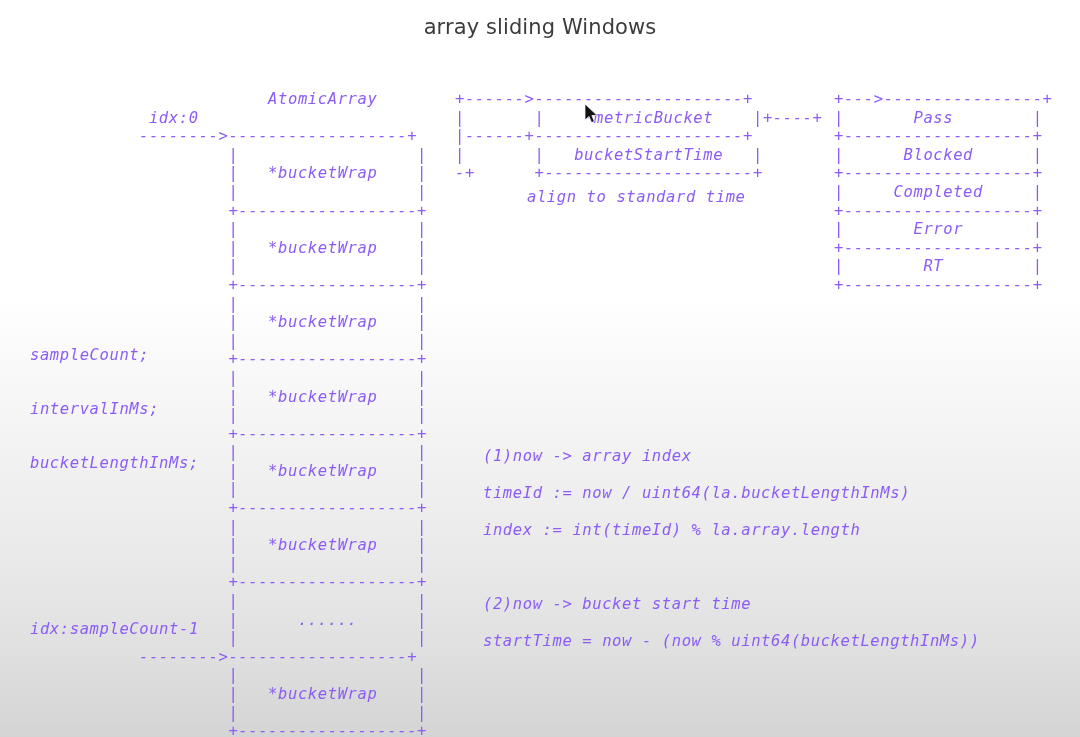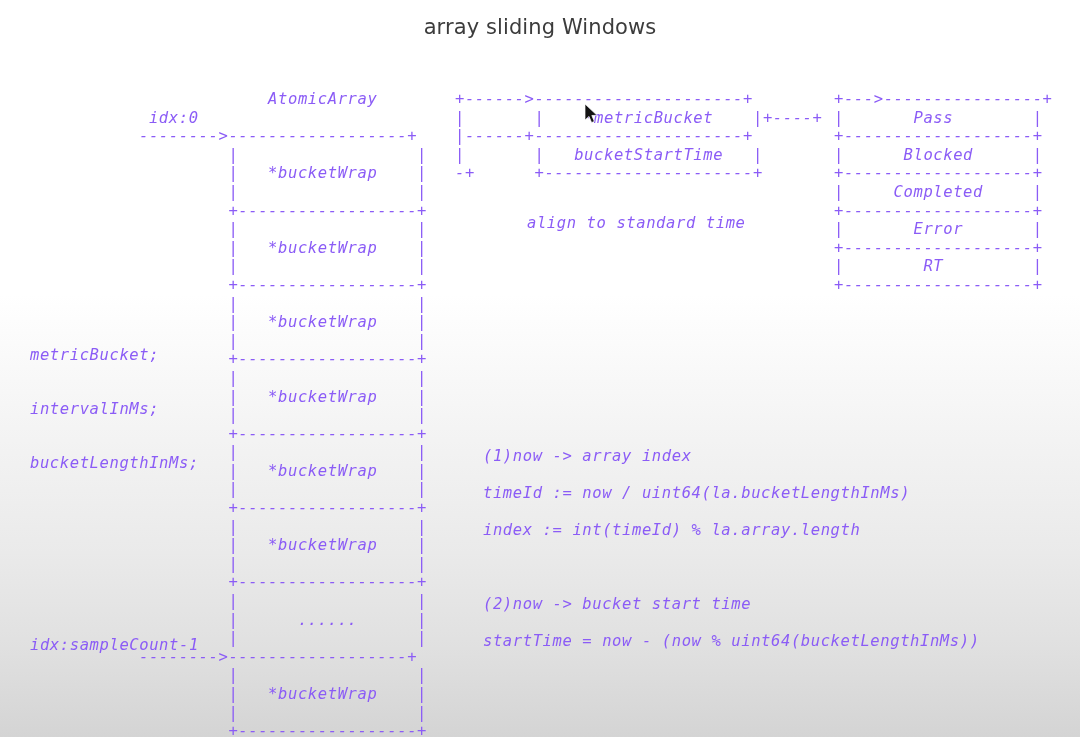--- a/index.html
+++ b/index.html
@@ -48,23 +48,23 @@
     line-height: 18.6px;
     color: #8b5cf6;
     letter-spacing: 0.6px;
     margin: 6px;
     font-style: italic;
   }
 
   
   #atomic-array-art   { left: 133px; top: 84px;  }
   #left-field-labels  { left: 24px;  top: 322px; line-height: 54px; }
-  #idx-last-label     { left: 24px;  top: 630px; }
+  #idx-last-label     { left: 24px;  top: 614px; }
   #metric-bucket-art  { left: 449px; top: 84px;  }
-  #align-note         { left: 521px; top: 208px; }
+  #align-note         { left: 521px; top: 182px; }
   #stats-panel-art    { left: 828px; top: 84px;  }
   #formula-block      { left: 477px; top: 432px; line-height: 37px; }
 
   
   .cursor {
     position: absolute;
     left: 585px;
     top: 104px;
     width: 14px;
     height: 21px;
@@ -107,21 +107,21 @@
          +------------------+
          |                  |
          |      ......      |
          |                  |
 --------&gt;------------------+
          |                  |
          |   *bucketWrap    |
          |                  |
          +------------------+</pre>
 
-<pre class="ascii" id="left-field-labels">metricBucket;
+<pre class="ascii" id="left-field-labels">sampleCount;
 intervalInMs;
 bucketLengthInMs;</pre>
 
 <pre class="ascii" id="idx-last-label">idx:sampleCount-1</pre>
 
 <pre class="ascii" id="metric-bucket-art">+------&gt;---------------------+
 |       |    *metricBucket    |+----+
 |------+---------------------+
 |       |   bucketStartTime   |
 -+      +---------------------+</pre>

